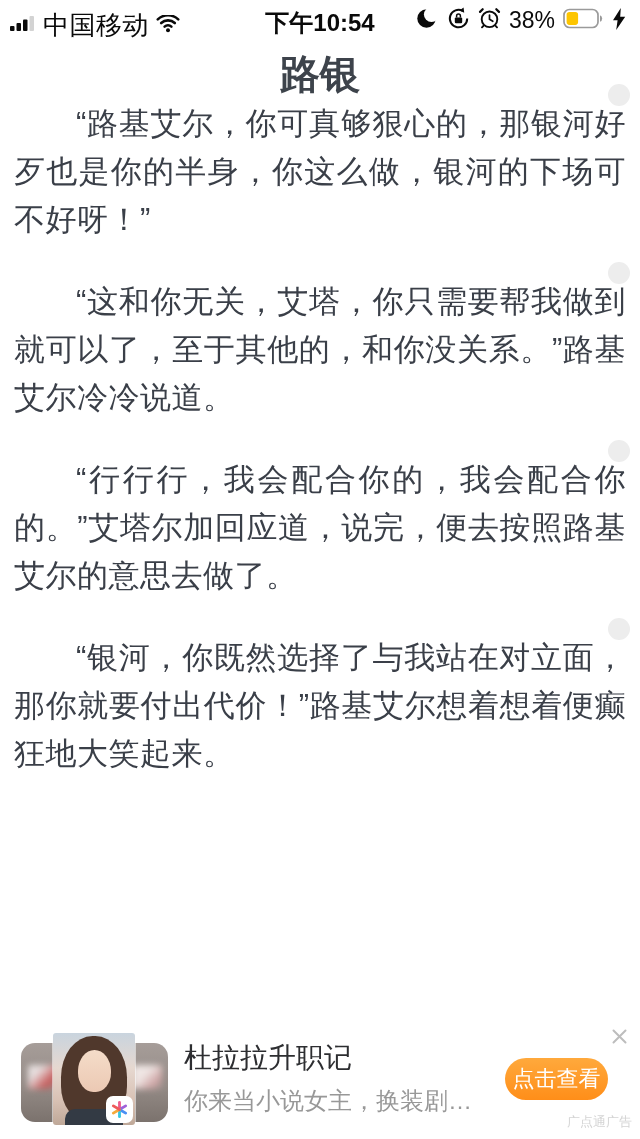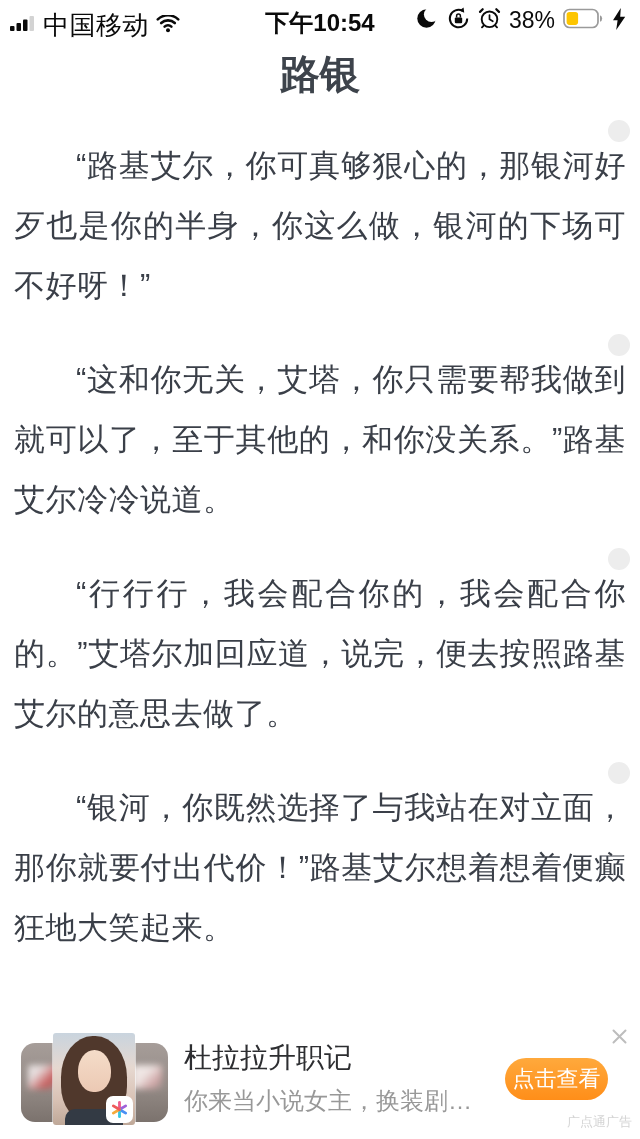--- a/index.html
+++ b/index.html
@@ -13,24 +13,24 @@
   .sb-left { position:absolute; left:10px; top:8px; display:flex; align-items:center; gap:7px; }
   .sb-carrier { font-size:26px; font-weight:500; color:#0a0a0a; letter-spacing:0.5px; }
   .sb-time { position:absolute; left:50%; top:7px; transform:translateX(-50%);
              font-size:24px; font-weight:700; color:#0a0a0a; }
   .sb-right { position:absolute; right:14px; top:7px; display:flex; align-items:center; gap:8px; }
   .sb-batt-pct { font-size:23px; font-weight:500; color:#0a0a0a; }
   
   .reader { position:absolute; top:44px; left:0; width:640px; height:976px;
             overflow:hidden; padding:0 14px; }
   .chapter-title { margin-top:4px; text-align:center; font-size:40px; line-height:52px;
-                   font-weight:600; color:#3d434b; margin-bottom:36px; }
+                   font-weight:600; color:#3d434b; }
   .para-row { position:relative; }
   .para-row p {
-    font-size:31px; line-height:60px; color:#3a3f48;
+    font-size:31px; line-height:48px; color:#3a3f48;
     text-align:justify; text-justify:inter-ideograph;
     text-indent:2em; margin:0 0 34px 0; letter-spacing:0.5px;
   }
   .comment-dot { position:absolute; top:-16px; right:-4px; width:22px; height:22px;
                  border-radius:50%; background:#ededed; }
   
   .ad-banner { position:absolute; left:0; top:1020px; width:640px; height:119px;
                background:#ffffff; }
   .ad-close { position:absolute; top:7px; right:11px; width:19px; height:19px; cursor:pointer; }
   .ad-thumb { position:absolute; left:21px; top:23px; width:147px; height:79px;

